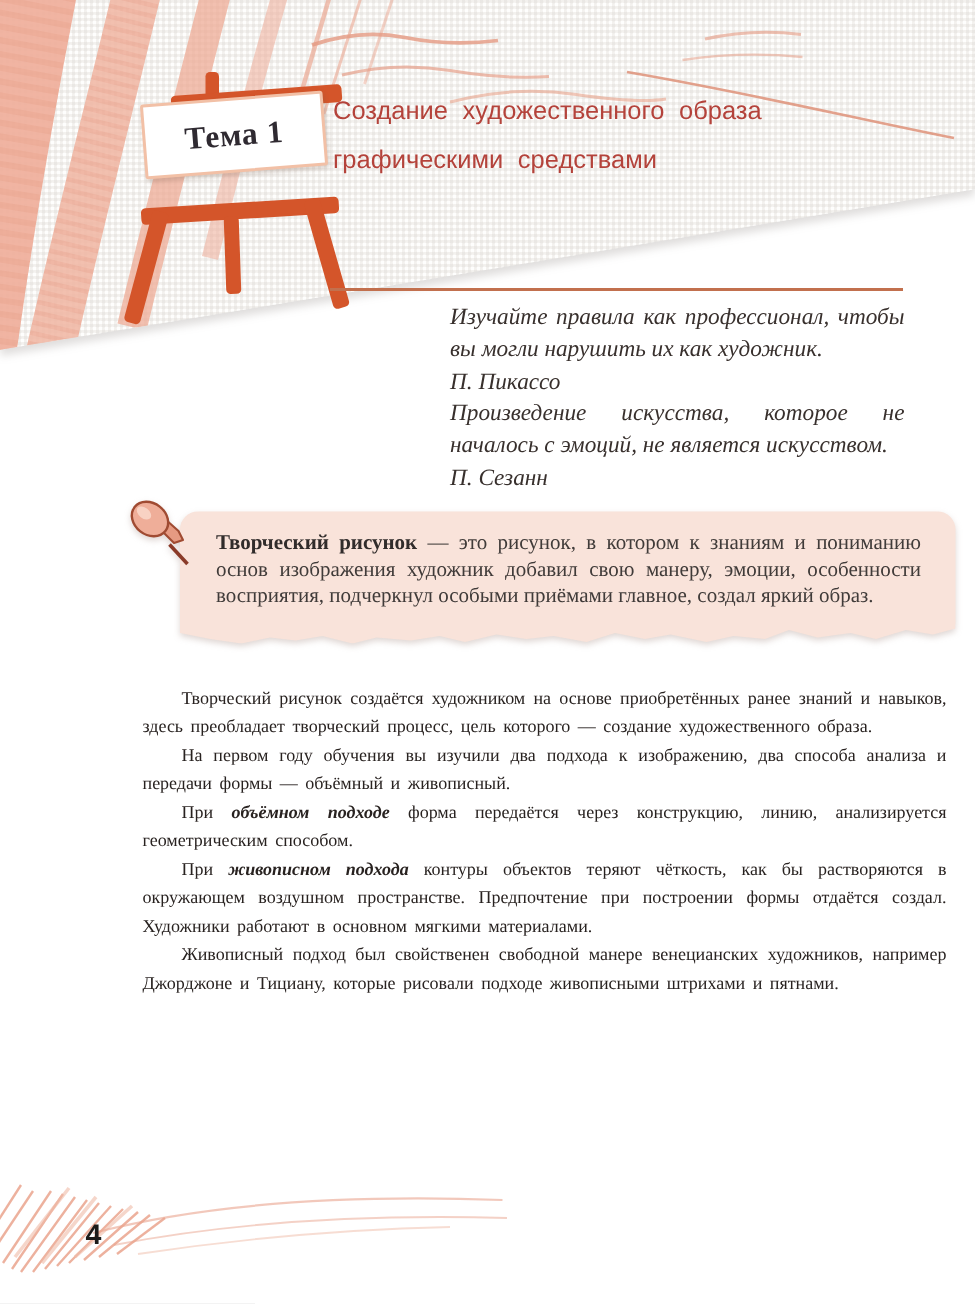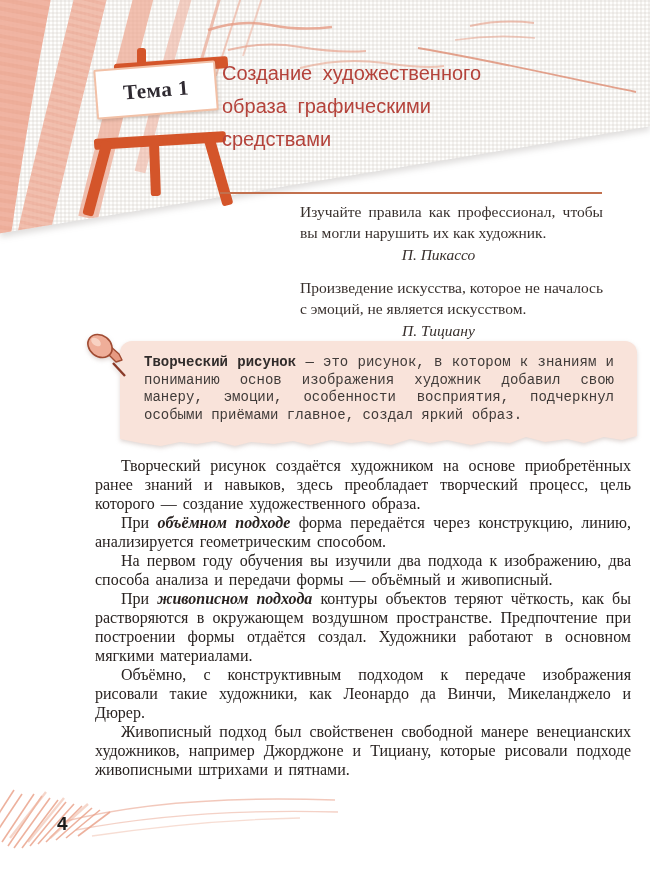--- a/index.html
+++ b/index.html
@@ -41,48 +41,48 @@
   }
   .board .label{
     font-family:"Liberation Serif", serif;font-weight:bold;
     font-size:21px;color:#2f2a31;letter-spacing:.5px;
   }
 
   
   .title{
     position:absolute;left:222px;top:57px;width:310px;
     font-family:"Liberation Sans", sans-serif;
-    font-size:20px;line-height:33px;color:#b4433b;word-spacing:5px;
+    font-size:17px;line-height:33px;color:#b4433b;word-spacing:5px;
   }
 
   
   .rule{position:absolute;left:220px;top:192px;width:382px;height:2px;background:#c2704e;}
   .quotes{position:absolute;left:300px;top:201px;width:303px;
     font-size:15.5px;line-height:21px;color:#38302d;}
-  .quote p{margin:0;text-align:justify;}
-  .quote .author{text-align:center;font-style:italic;padding-right:26px;margin:1px 0 0 0;}
-  .quote + .quote{margin-top:12px;}
+  .quote p{margin:0;text-align:justify;font-style:italic;}
+  .quote .author{text-align:left;font-style:italic;padding-right:26px;margin:1px 0 0 0;}
+  .quote + .quote{}
 
   
   .note-wrap{position:absolute;left:120px;top:341px;width:517px;
     filter:drop-shadow(0 2px 2px rgba(150,120,110,.30));}
   .note-box{
     background:#f9e3da;border-radius:12px 12px 0 0;
     padding:13px 23px 9px 24px;
-    font-family:Liberation Mono, monospace;
+    font-family:Liberation Serif, serif;
     font-size:14px;line-height:17.5px;color:#403b39;text-align:justify;
   }
   .note-box .term{font-weight:bold;color:#312c2b;}
   .torn{display:block;}
   .pushpin{position:absolute;left:-36px;top:-9px;}
 
   
   .body-text{
     position:absolute;left:95px;top:456px;width:536px;
-    font-size:16px;line-height:19px;color:#282220;
+    font-size:12px;line-height:19px;color:#282220;
     text-align:justify;word-spacing:2px;
   }
   .body-text p{margin:0;text-indent:26px;}
   .body-text .bi{font-weight:bold;font-style:italic;}
 
   
   .scribble{position:absolute;left:0;top:778px;}
   .page-number{
     position:absolute;left:57px;top:813px;
     font-family:"Liberation Sans", sans-serif;
@@ -136,45 +136,44 @@
   <div class="title">Создание художественного образа графическими средствами</div>
 
   <div class="rule"></div>
   <div class="quotes" id="quotes">
       <div class="quote">
         <p>Изучайте правила как профессионал, чтобы вы могли нарушить их как художник.</p>
         <p class="author">П. Пикассо</p>
       </div>
       <div class="quote">
         <p>Произведение искусства, которое не началось с эмоций, не является искусством.</p>
-        <p class="author">П. Тициану</p>
+        <p class="author">П. Сезанн</p>
       </div>
     </div>
 
   <div class="note-wrap">
     <div class="note-box">
       <span class="term">Творческий рисунок</span><span> — это рисунок, в котором к знаниям и пониманию основ изображения художник добавил свою манеру, эмоции, особенности восприятия, подчеркнул особыми приёмами главное, создал яркий образ.</span>
     </div>
     <svg class="torn" width="517" height="13" viewBox="0 0 517 13">
       <path fill="#f9e3da" d="M0,0 H517 V3 l-15,4 -18,-3 -20,6 -17,-4 -22,3 -19,-5 -16,6 -21,-2 -18,4 -24,-5 -17,3 -20,-4 -19,6 -22,-4 -18,2 -20,-3 -21,5 -17,-4 -19,3 -23,-2 -16,4 -20,-5 -18,3 -17,-2 -19,4 -21,-3 L0,6 Z"></path>
     </svg>
     <svg class="pushpin" width="48" height="50" viewBox="0 0 48 50">
       <line x1="29" y1="31" x2="41" y2="44" stroke="#8a3a28" stroke-width="2.4"></line>
       <path d="M23,21 l9,9 6,-2 -3,-6 -9,-8 z" fill="#e69a82" stroke="#a04b32" stroke-width="1.4" stroke-linejoin="round"></path>
       <ellipse cx="16" cy="14" rx="13" ry="10.5" transform="rotate(38 16 14)" fill="#efae99" stroke="#a04b32" stroke-width="1.6"></ellipse>
       <ellipse cx="12" cy="10" rx="5.5" ry="3.5" transform="rotate(38 12 10)" fill="#f8d6c8" opacity="0.9"></ellipse>
     </svg>
   </div>
 
   <div class="body-text" id="body-text">
       <p><span>Творческий рисунок создаётся художником на основе приобретённых ранее знаний и навыков, здесь преобладает творческий процесс, цель которого — создание художественного образа.</span></p>
+      <p><span>На первом году обучения вы изучили два подхода к изображению, два способа анализа и передачи формы — объёмный и живописный.</span></p>
       <p><span>При </span><span class="bi">объёмном подходе</span><span> форма передаётся через конструкцию, линию, анализируется геометрическим способом.</span></p>
-      <p><span>На первом году обучения вы изучили два подхода к изображению, два способа анализа и передачи формы — объёмный и живописный.</span></p>
       <p><span>При </span><span class="bi">живописном подхода</span><span> контуры объектов теряют чёткость, как бы растворяются в окружающем воздушном пространстве. Предпочтение при построении формы отдаётся создал. Художники работают в основном мягкими материалами.</span></p>
-      <p><span>Объёмно, с конструктивным подходом к передаче изображения рисовали такие художники, как Леонардо да Винчи, Микеланджело и Дюрер.</span></p>
       <p><span>Живописный подход был свойственен свободной манере венецианских художников, например Джорджоне и Тициану, которые рисовали подходе живописными штрихами и пятнами.</span></p>
     </div>
 
   <svg class="scribble" width="345" height="90" viewBox="0 0 345 90">
     <g stroke="#eaa48d" stroke-width="1.6" opacity="0.85">
       <path d="M2,64 L34,16"></path>
         <path d="M8,68 L42,18"></path>
         <path d="M14,70 L50,20"></path>
       <path d="M22,70 L58,22"></path>
         <path d="M30,68 L66,24"></path>

